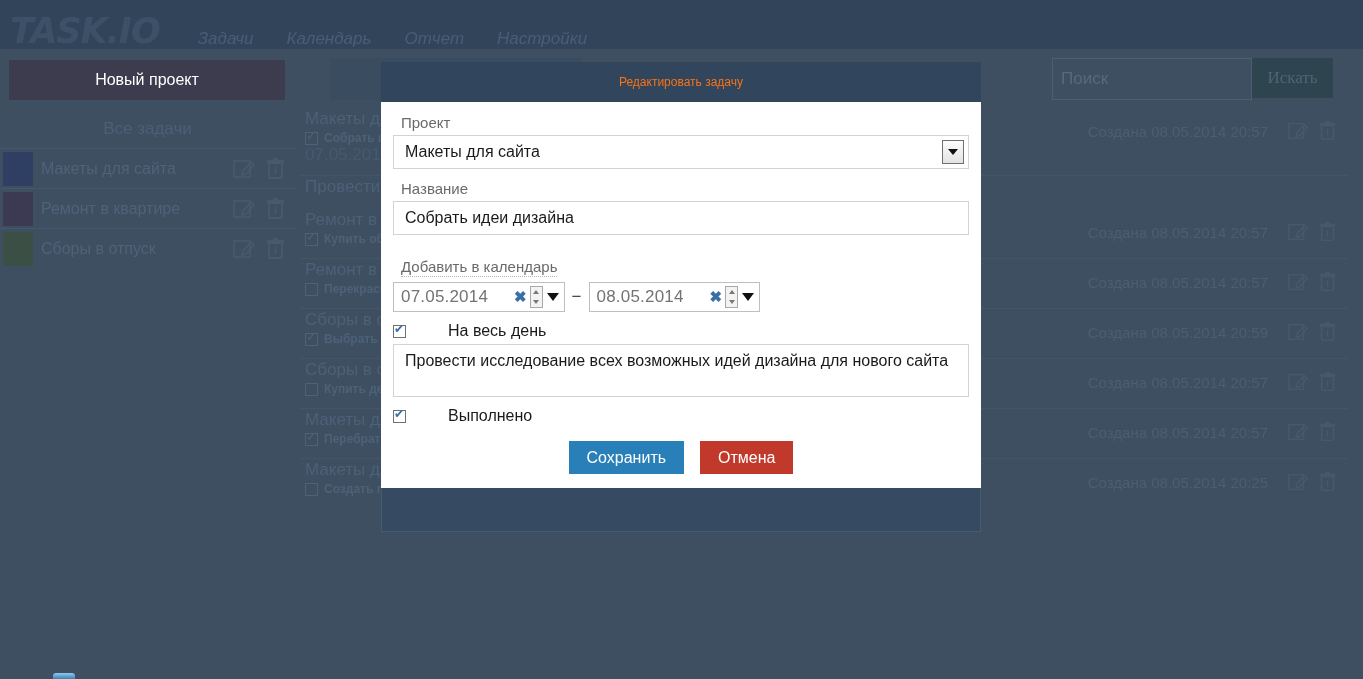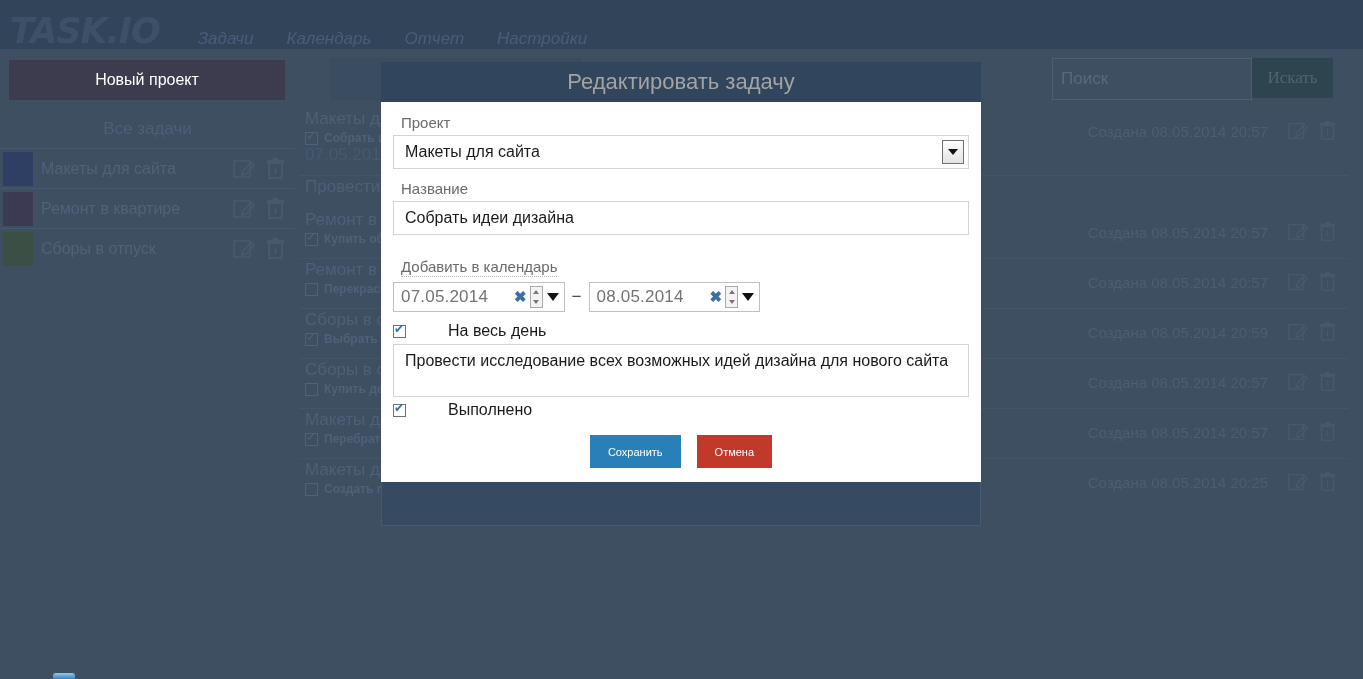--- a/index.html
+++ b/index.html
@@ -190,22 +190,22 @@
 
   
   .modal {
     position: absolute;
     left: 381px; top: 62px;
     width: 600px;
   }
   .modal-header {
     height: 40px;
     background: #31455c;
-    color: #a3a3a3;
-    font-size: 22px;
+    color: #f97316;
+    font-size: 12px;
     display: flex; align-items: center; justify-content: center;
   }
   .modal-body {
     background: #ffffff;
     padding: 12px 12px 14px 12px;
   }
   .modal-footer-bar {
     height: 44px;
     background: #364a61;
     border: 1px solid #475a70;
@@ -347,21 +347,21 @@
   .btn-row {
     display: flex; justify-content: center;
     gap: 16px;
     margin-top: 16px;
   }
   .btn {
     height: 33px;
     padding: 0 18px;
     border: none;
     color: #fff;
-    font-size: 11px;
+    font-size: 16px;
     font-family: "Liberation Sans", sans-serif;
     cursor: pointer;
     display: flex; align-items: center; justify-content: center;
   }
   .btn-save { background: #2980b9; }
   .btn-cancel { background: #c0392b; }
 
   
   .bottom-nub {
     position: absolute;
@@ -654,21 +654,21 @@
       </div>
     </div>
 
     <div class="cb-row">
       <span class="cb checked"></span>
       <span class="cb-label">На весь день</span>
     </div>
 
     <textarea class="textarea-box" style="">Провести исследование всех возможных идей дизайна для нового сайта</textarea>
 
-    <div class="cb-row" style="margin-top:0">
+    <div class="cb-row" style="margin-top:6px">
       <span class="cb checked"></span>
       <span class="cb-label">Выполнено</span>
     </div>
 
     <div class="btn-row">
       <button class="btn btn-save">Сохранить</button>
       <button class="btn btn-cancel">Отмена</button>
     </div>
 
   </div>

